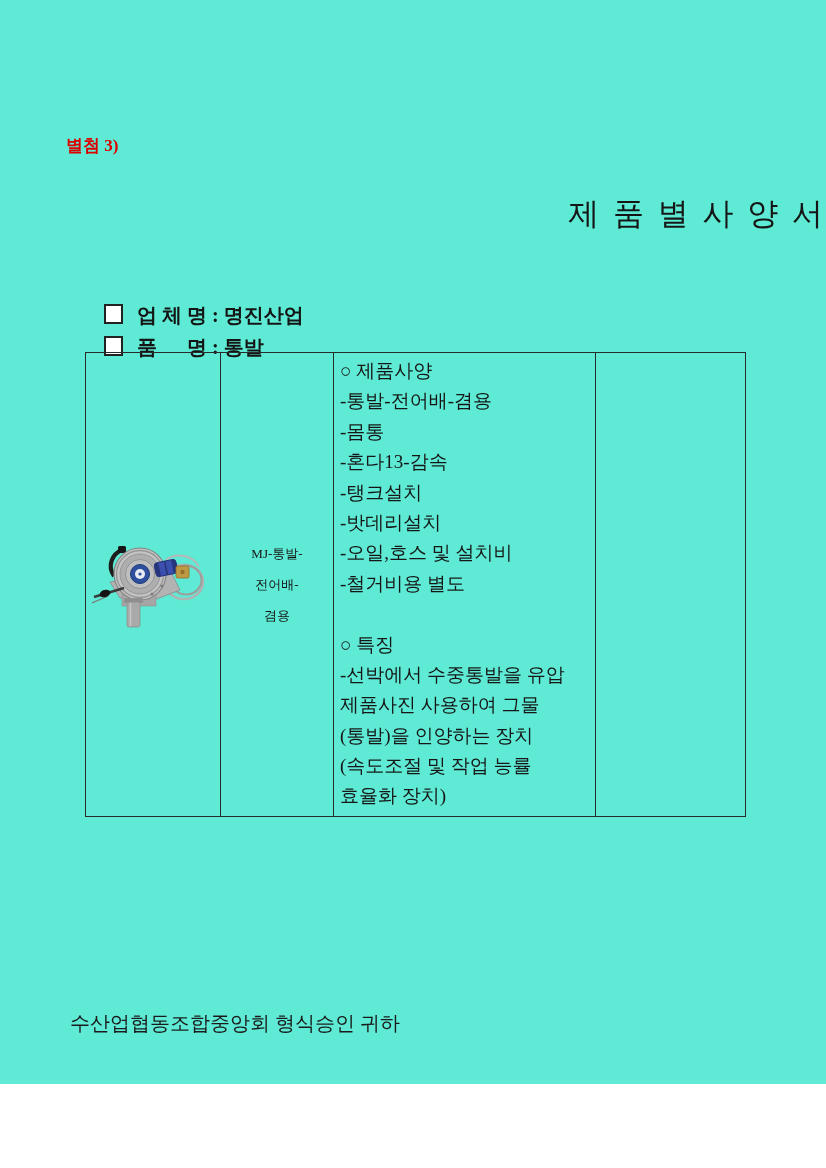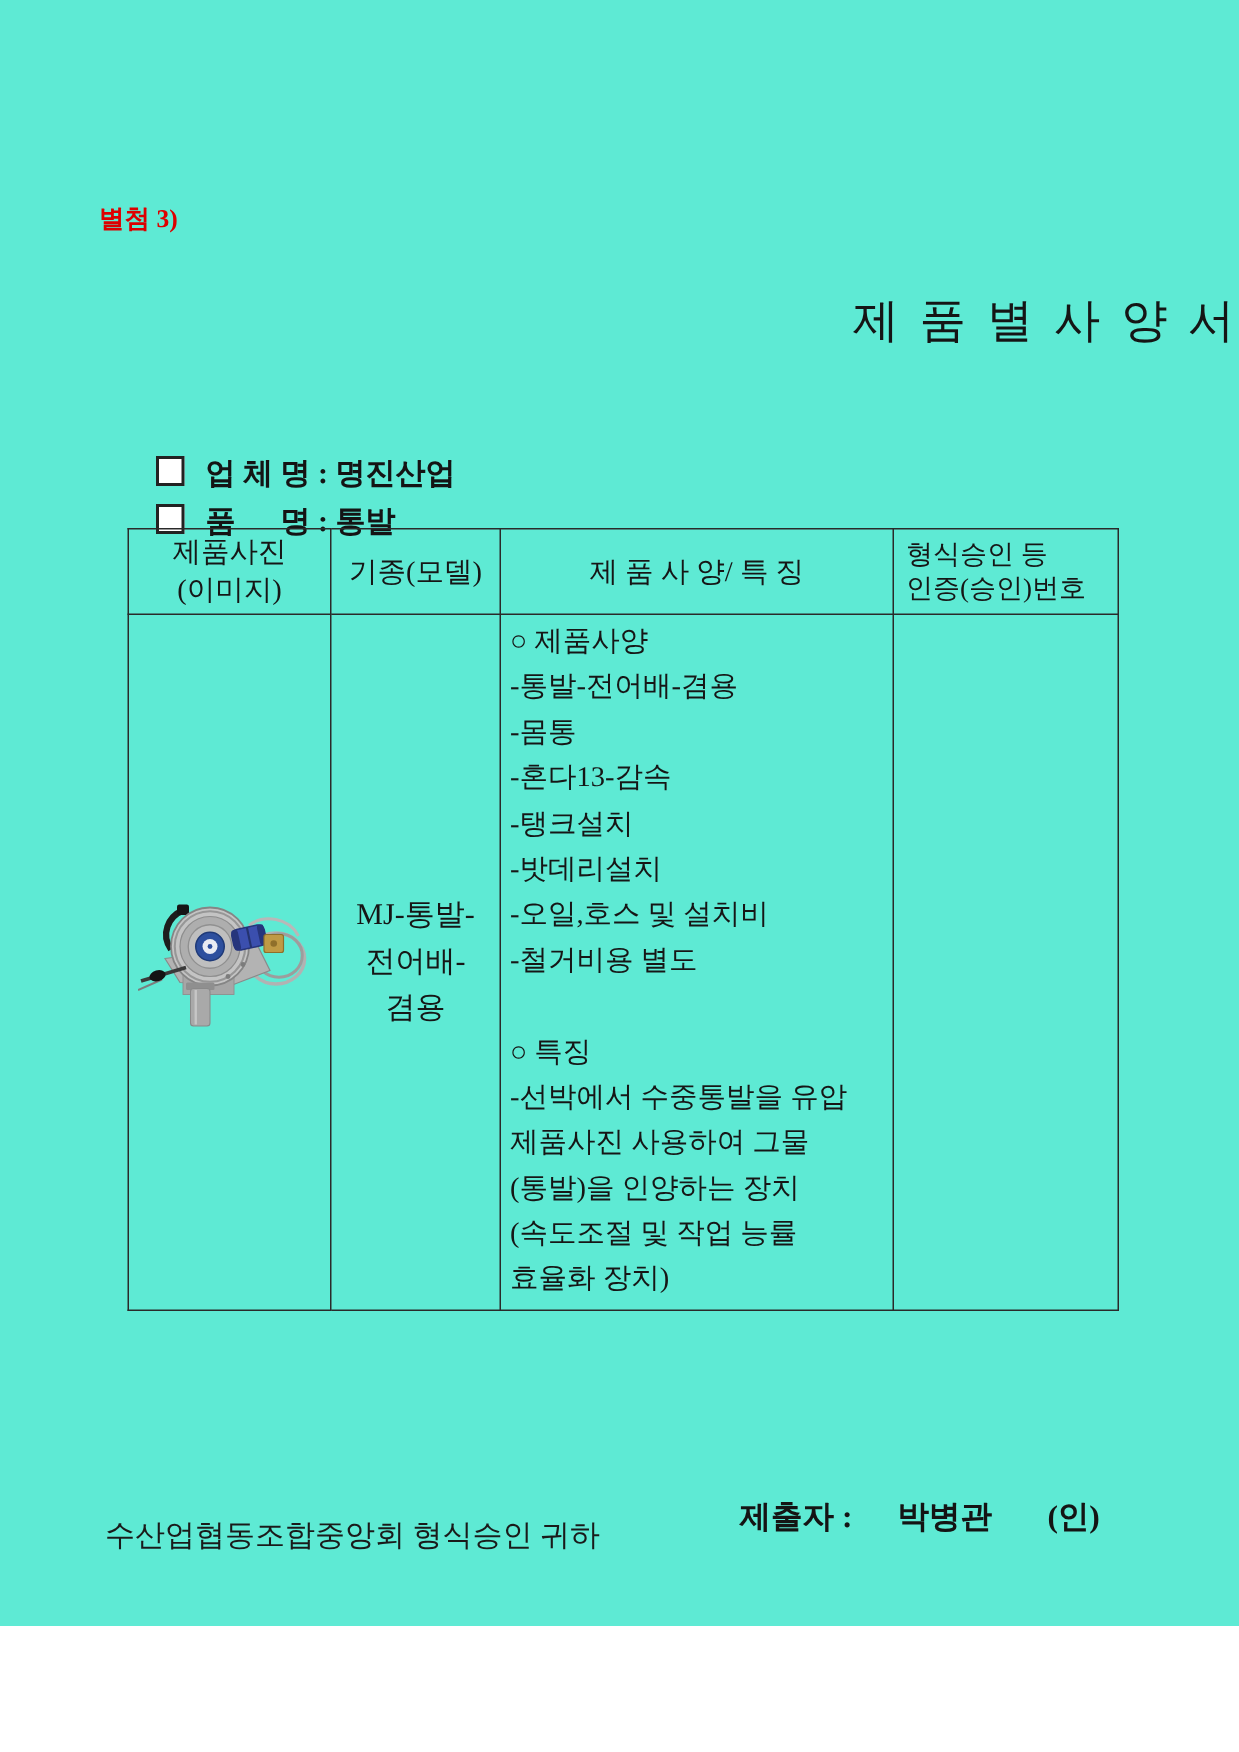--- a/index.html
+++ b/index.html
@@ -27,21 +27,21 @@
     position:absolute;left:85px;top:352px;border-collapse:collapse;table-layout:fixed;
     width:660px;
   }
   .spec-table td{
     border:1px solid #2a2a2a;padding:0;vertical-align:middle;overflow:hidden;
   }
   .spec-table .hdr{height:56px;text-align:center;font-size:19px;line-height:25px;color:#161616;}
   .spec-table td.hdr-approval{font-size:18px;text-align:left;padding-left:8px;line-height:23px;}
   .spec-table .body-row td{height:460px;}
   td.cell-photo{text-align:center;}
-  td.cell-model{text-align:center;font-size:20px;line-height:31px;color:#161616;}
+  td.cell-model{text-align:center;font-size:13px;line-height:31px;color:#161616;}
   td.cell-specs{vertical-align:top;padding:3px 4px 0 6px;}
   .spec-line{
     height:30.4px;line-height:30.4px;font-size:19px;white-space:pre;color:#161616;
   }
   .footer-submitter{
     position:absolute;left:472px;top:972px;font-size:21px;font-weight:bold;color:#141414;white-space:pre;
   }
   .footer-submitter .name{margin-left:30px;}
   .footer-submitter .seal{margin-left:37px;}
   .footer-recipient{
@@ -67,32 +67,20 @@
   </div>
 
   <table class="spec-table">
     <colgroup>
       <col style="width:135px">
         <col style="width:113px">
         <col style="width:262px">
         <col style="width:150px">
     </colgroup>
     <tbody>
-        <tr>
-      <td class="hdr">
-        <div>제품사진</div>
-        <div>(이미지)</div>
-      </td>
-      <td class="hdr">기종(모델)</td>
-      <td class="hdr" style="white-space:pre;">제 품 사 양/ 특 징</td>
-      <td class="hdr hdr-approval">
-        <div>형식승인 등</div>
-        <div>인증(승인)번호</div>
-      </td>
-    </tr>
     <tr class="body-row">
       <td class="cell-photo">
         <svg class="photo-svg" width="122" height="89" viewBox="0 0 122 89">
 
           <ellipse cx="92" cy="42" rx="19" ry="17" fill="none" stroke="#b2b2b2" stroke-width="2.4"></ellipse>
           <ellipse cx="94" cy="40" rx="15.5" ry="14.5" fill="none" stroke="#9d9d9d" stroke-width="2"></ellipse>
           <path d="M74,20 C84,12 101,15 107,27" fill="none" stroke="#b8b8b8" stroke-width="2"></path>
 
           <path d="M18,42 L80,34 L88,50 L62,60 L28,58 Z" fill="#b3b3b3" stroke="#8a8a8a" stroke-width="0.8"></path>
           <rect x="30" y="50" width="34" height="16" fill="#a6a6a6" stroke="#8f8f8f" stroke-width="0.6"></rect>
@@ -150,19 +138,16 @@
         <div class="spec-line">제품사진 사용하여 그물</div>
         <div class="spec-line">(통발)을 인양하는 장치</div>
         <div class="spec-line">(속도조절 및 작업 능률</div>
         <div class="spec-line">효율화 장치)</div>
       </td>
       <td></td>
     </tr>
   </tbody>
     </table>
 
-  <div class="footer-submitter">
-    <span>제출자 :</span><span class="name">박병관</span><span class="seal">(인)</span>
-  </div>
 
   <div class="footer-recipient">수산업협동조합중앙회 형식승인 귀하</div>
 
 </div>
 
 </body></html>

